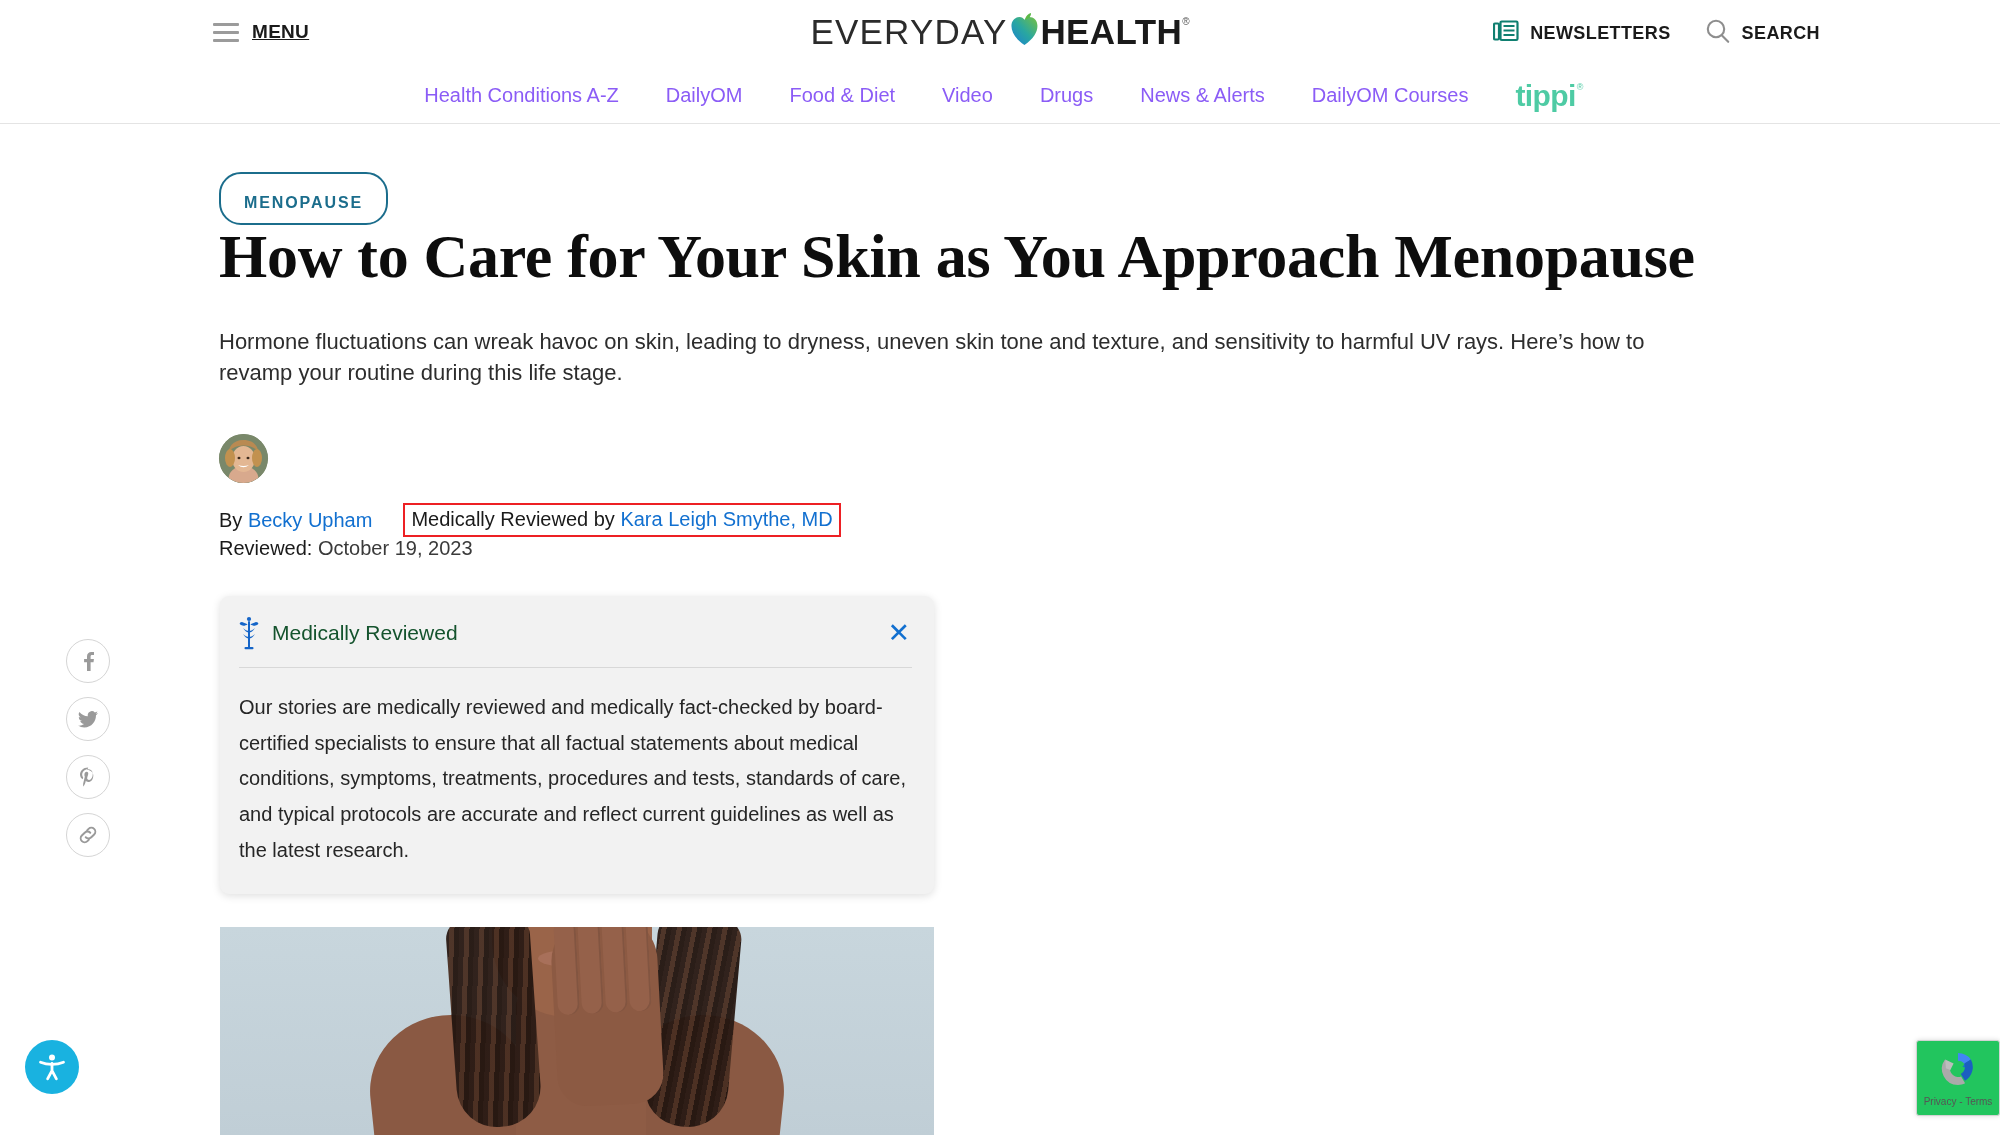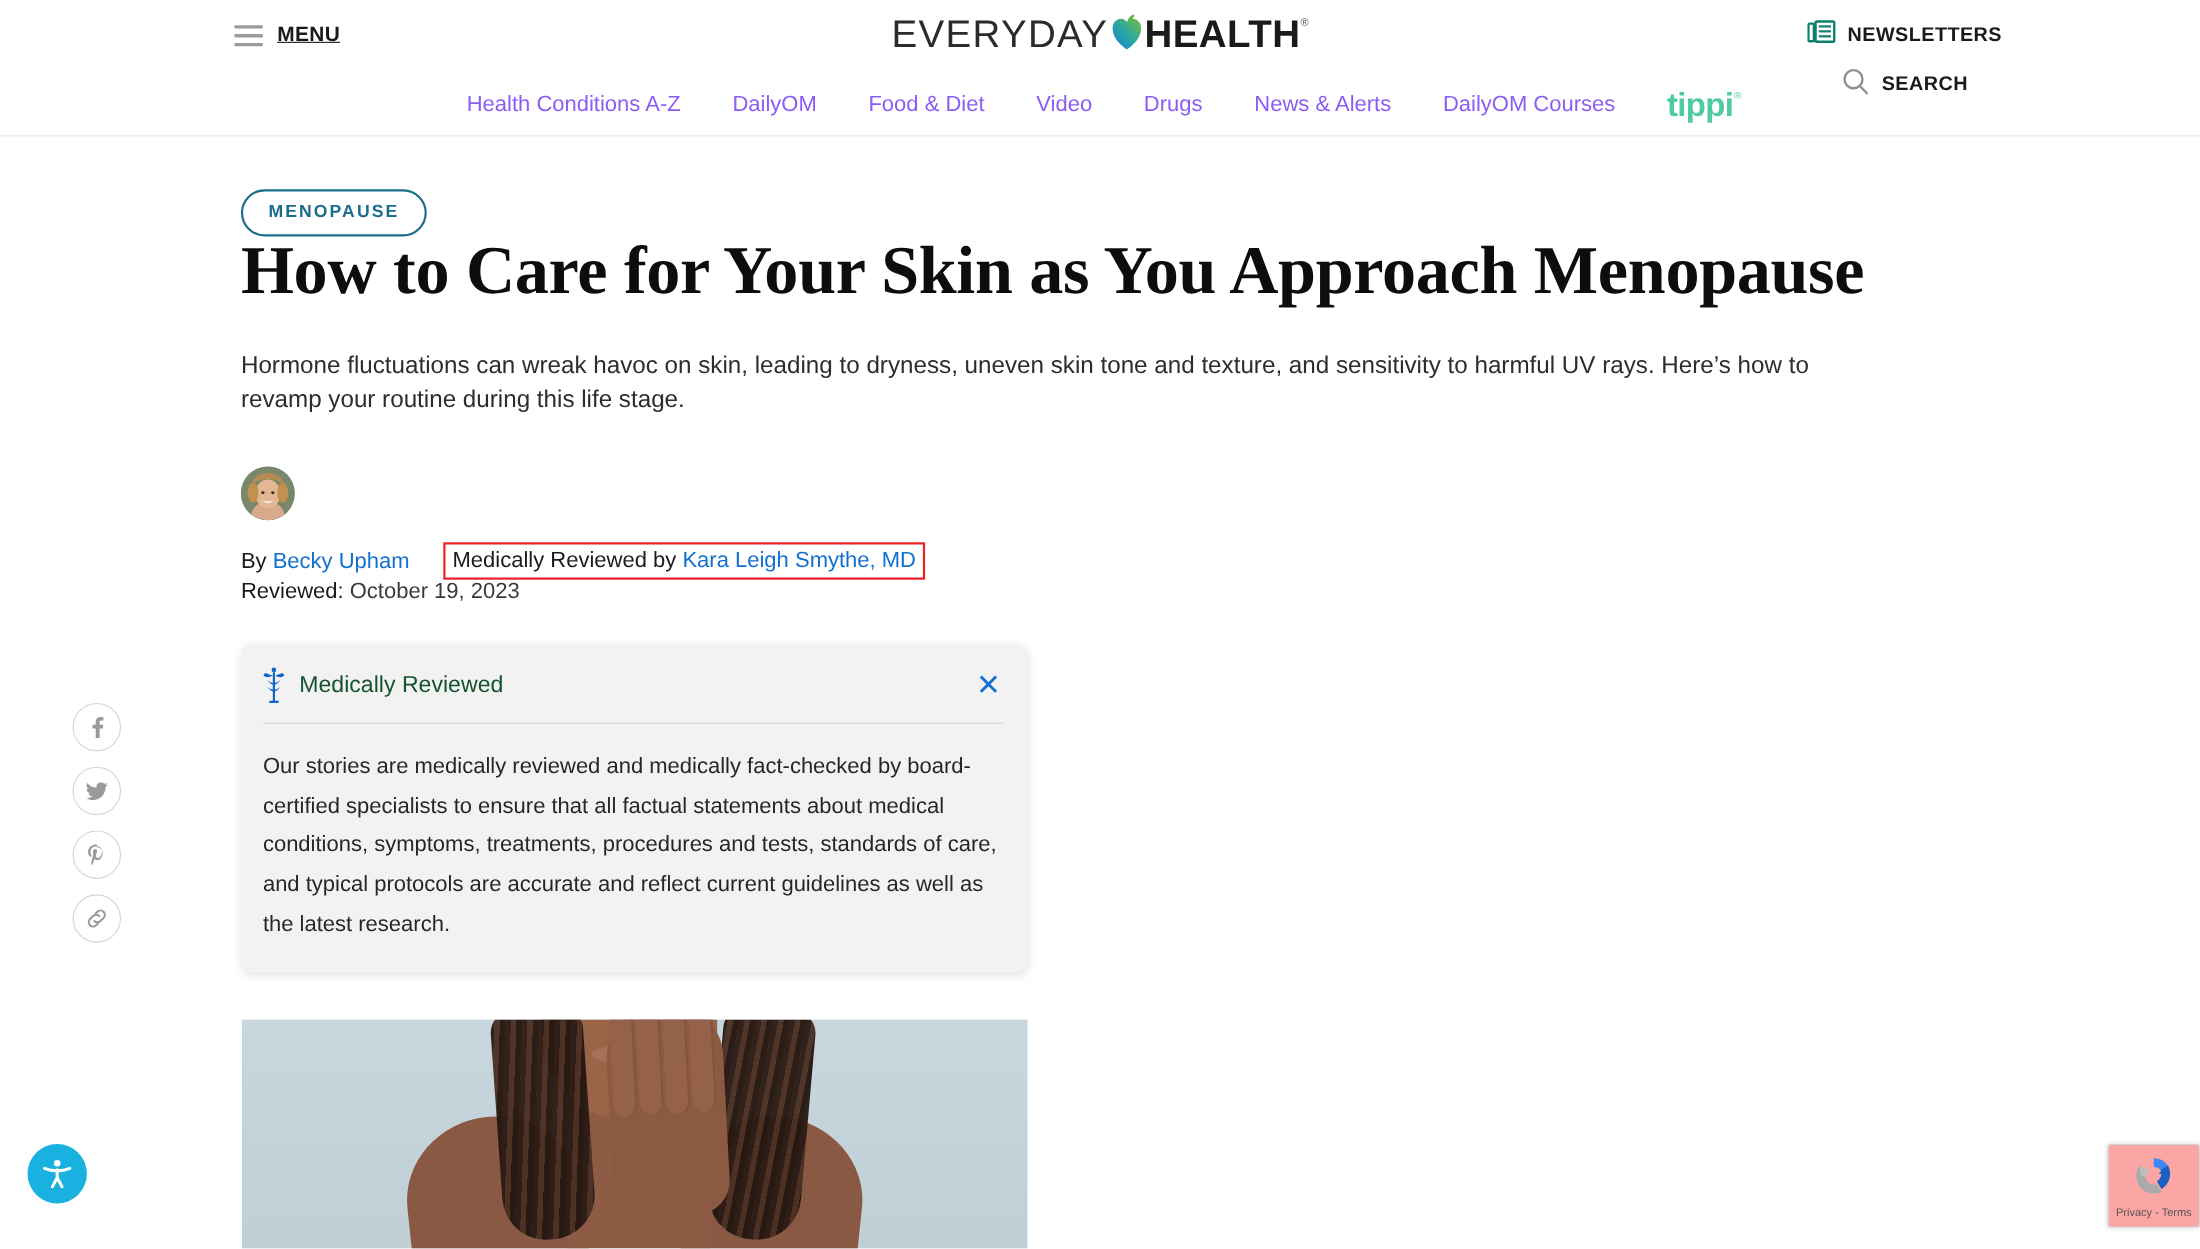--- a/index.html
+++ b/index.html
@@ -90,23 +90,21 @@
     color: #555;
     align-self: flex-start;
     margin-top: 4px;
   }
 
   .header-right {
     position: absolute;
     right: 180px;
     top: 18px;
     display: flex;
-    align-items: center;
-    gap: 16px;
-    flex-direction: column;
+    gap: 34px;
   }
   .hr-item {
     display: flex;
     align-items: center;
     gap: 11px;
     cursor: pointer;
   }
   .hr-label {
     font-size: 18px;
     font-weight: bold;
@@ -154,21 +152,21 @@
   .article {
     position: relative;
     padding-left: 219px;
     padding-top: 48px;
   }
 
   .topic-pill {
     display: inline-block;
     border: 2px solid #1b6d8c;
     border-radius: 22px;
-    padding: 10px 23px 11px;
+    padding: 20px 23px 11px;
     font-size: 16px;
     font-weight: bold;
     letter-spacing: 1.9px;
     color: #1b6d8c;
     cursor: pointer;
   }
 
   .headline {
     font-family: "Liberation Serif", serif;
     font-size: 62px;
@@ -384,21 +382,21 @@
     cursor: pointer;
   }
 
   
   .recaptcha {
     position: absolute;
     right: 0px;
     top: 1040px;
     width: 84px;
     height: 76px;
-    background: #fca5a5;
+    background: #22c55e;
     border: 1px solid #d3d3d3;
     border-radius: 3px;
     box-shadow: 0 0 5px rgba(0,0,0,0.15);
     display: flex;
     flex-direction: column;
     align-items: center;
     justify-content: center;
     gap: 3px;
     cursor: pointer;
   }

